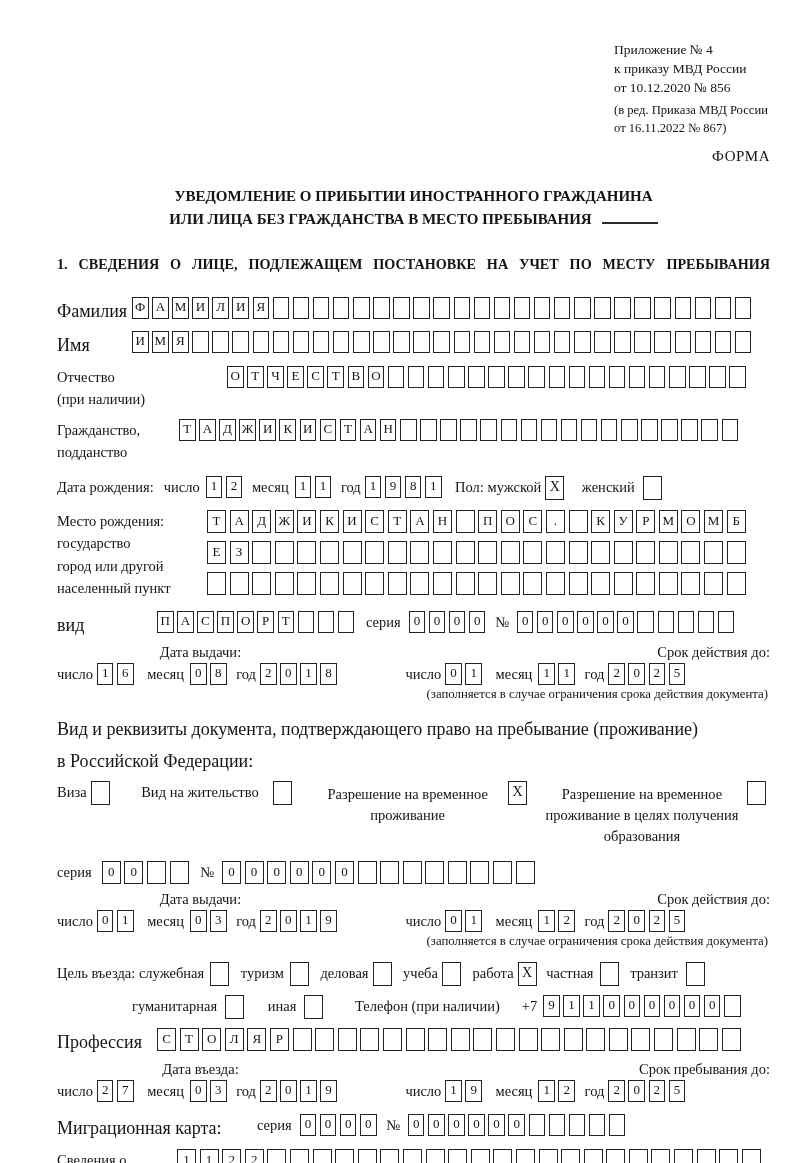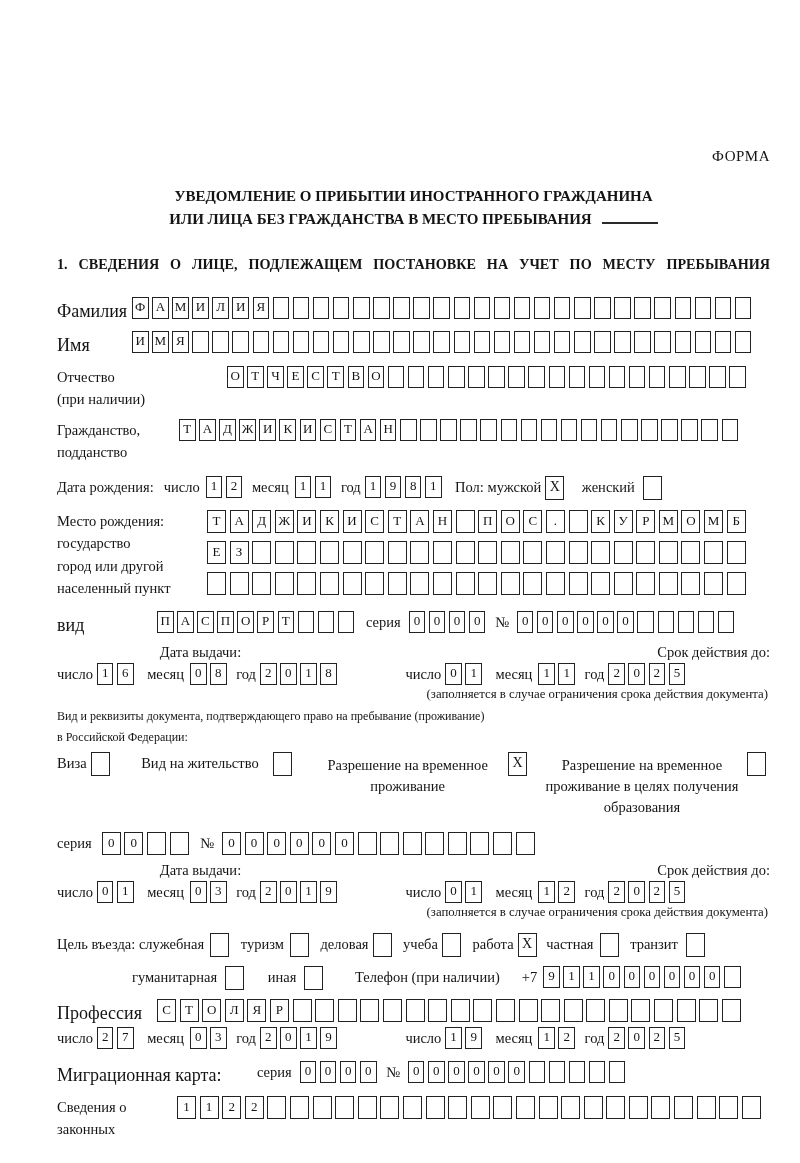--- a/index.html
+++ b/index.html
@@ -26,28 +26,37 @@
   .dlbl{font-size:14.5px;padding-top:3px;display:inline-block}
   .ml6{margin-left:6px}.ml8{margin-left:8px}.ml10{margin-left:10px}.ml12{margin-left:12px}.ml14{margin-left:14px}
   .ml20{margin-left:20px}.ml28{margin-left:28px}.ml65{margin-left:65px}.ml75{margin-left:75px}
   .mr4{margin-right:4px}.mr6{margin-right:6px}.mr8{margin-right:8px}.mr10{margin-right:10px}
   .hdrrow{display:flex;margin-top:7px;font-size:14.5px}
   .hdr1{width:290px;text-align:center}
   .hdr2{width:370px;text-align:right;margin-left:60px}
   .note{font-size:12.8px;text-align:right;margin-top:2px;padding-right:2px}
   .center-lbl{font-size:14.5px;line-height:1.45;text-align:center;white-space:normal;padding-top:3px}
   .cw185{width:185px}.cw195{width:195px}
-  .para{font-size:12px;line-height:1.75;margin-top:4px}
+  .para{font-size:18px;line-height:1.75;margin-top:12px}
   .dochead{margin-top:6px;text-align:center;font-weight:bold;font-size:14.2px}
 </style>
 </head>
 <body>
 
 <div class="page">
 
+  <div class="appendix">
+    <div>Приложение № 4</div>
+    <div>к приказу МВД России</div>
+    <div>от 10.12.2020 № 856</div>
+    <div class="amend">
+      <div>(в ред. Приказа МВД России</div>
+      <div>от 16.11.2022 № 867)</div>
+    </div>
+  </div>
 
   <div class="forma">ФОРМА</div>
 
   <div class="title">
     <div>УВЕДОМЛЕНИЕ О ПРИБЫТИИ ИНОСТРАННОГО ГРАЖДАНИНА</div>
     <div><span>ИЛИ ЛИЦА БЕЗ ГРАЖДАНСТВА В МЕСТО ПРЕБЫВАНИЯ</span><span class="uline"></span></div>
   </div>
 
   <div class="sect">1. СВЕДЕНИЯ О ЛИЦЕ, ПОДЛЕЖАЩЕМ ПОСТАНОВКЕ НА УЧЕТ ПО МЕСТУ ПРЕБЫВАНИЯ</div>
 
@@ -203,20 +212,24 @@
     <span class="dlbl ml28 mr10">Телефон (при наличии)</span>
     <span class="dlbl ml12 mr6">+7</span>
     <span class="cells"><span class="cell">9</span><span class="cell">1</span><span class="cell">1</span><span class="cell">0</span><span class="cell">0</span><span class="cell">0</span><span class="cell">0</span><span class="cell">0</span><span class="cell">0</span><span class="cell">&nbsp;</span></span>
   </div>
 
   <div class="frow" style="margin-top:9px">
     <span class="lbl w100">Профессия</span>
     <span class="cells wd"><span class="cell">С</span><span class="cell">Т</span><span class="cell">О</span><span class="cell">Л</span><span class="cell">Я</span><span class="cell">Р</span><span class="cell">&nbsp;</span><span class="cell">&nbsp;</span><span class="cell">&nbsp;</span><span class="cell">&nbsp;</span><span class="cell">&nbsp;</span><span class="cell">&nbsp;</span><span class="cell">&nbsp;</span><span class="cell">&nbsp;</span><span class="cell">&nbsp;</span><span class="cell">&nbsp;</span><span class="cell">&nbsp;</span><span class="cell">&nbsp;</span><span class="cell">&nbsp;</span><span class="cell">&nbsp;</span><span class="cell">&nbsp;</span><span class="cell">&nbsp;</span><span class="cell">&nbsp;</span><span class="cell">&nbsp;</span><span class="cell">&nbsp;</span><span class="cell">&nbsp;</span></span>
   </div>
 
+  <div class="hdrrow">
+    <span class="hdr1">Дата въезда:</span>
+    <span class="hdr2">Срок пребывания до:</span>
+  </div>
   <div class="frow" style="margin-top:2px">
     <span class="dlbl mr4">число</span>
     <span class="cells"><span class="cell">2</span><span class="cell">7</span></span>
     <span class="dlbl ml10 mr6">месяц</span>
     <span class="cells"><span class="cell">0</span><span class="cell">3</span></span>
     <span class="dlbl ml6 mr4">год</span>
     <span class="cells"><span class="cell">2</span><span class="cell">0</span><span class="cell">1</span><span class="cell">9</span></span>
     <span class="dlbl ml65 mr4">число</span>
     <span class="cells"><span class="cell">1</span><span class="cell">9</span></span>
     <span class="dlbl ml10 mr6">месяц</span>

